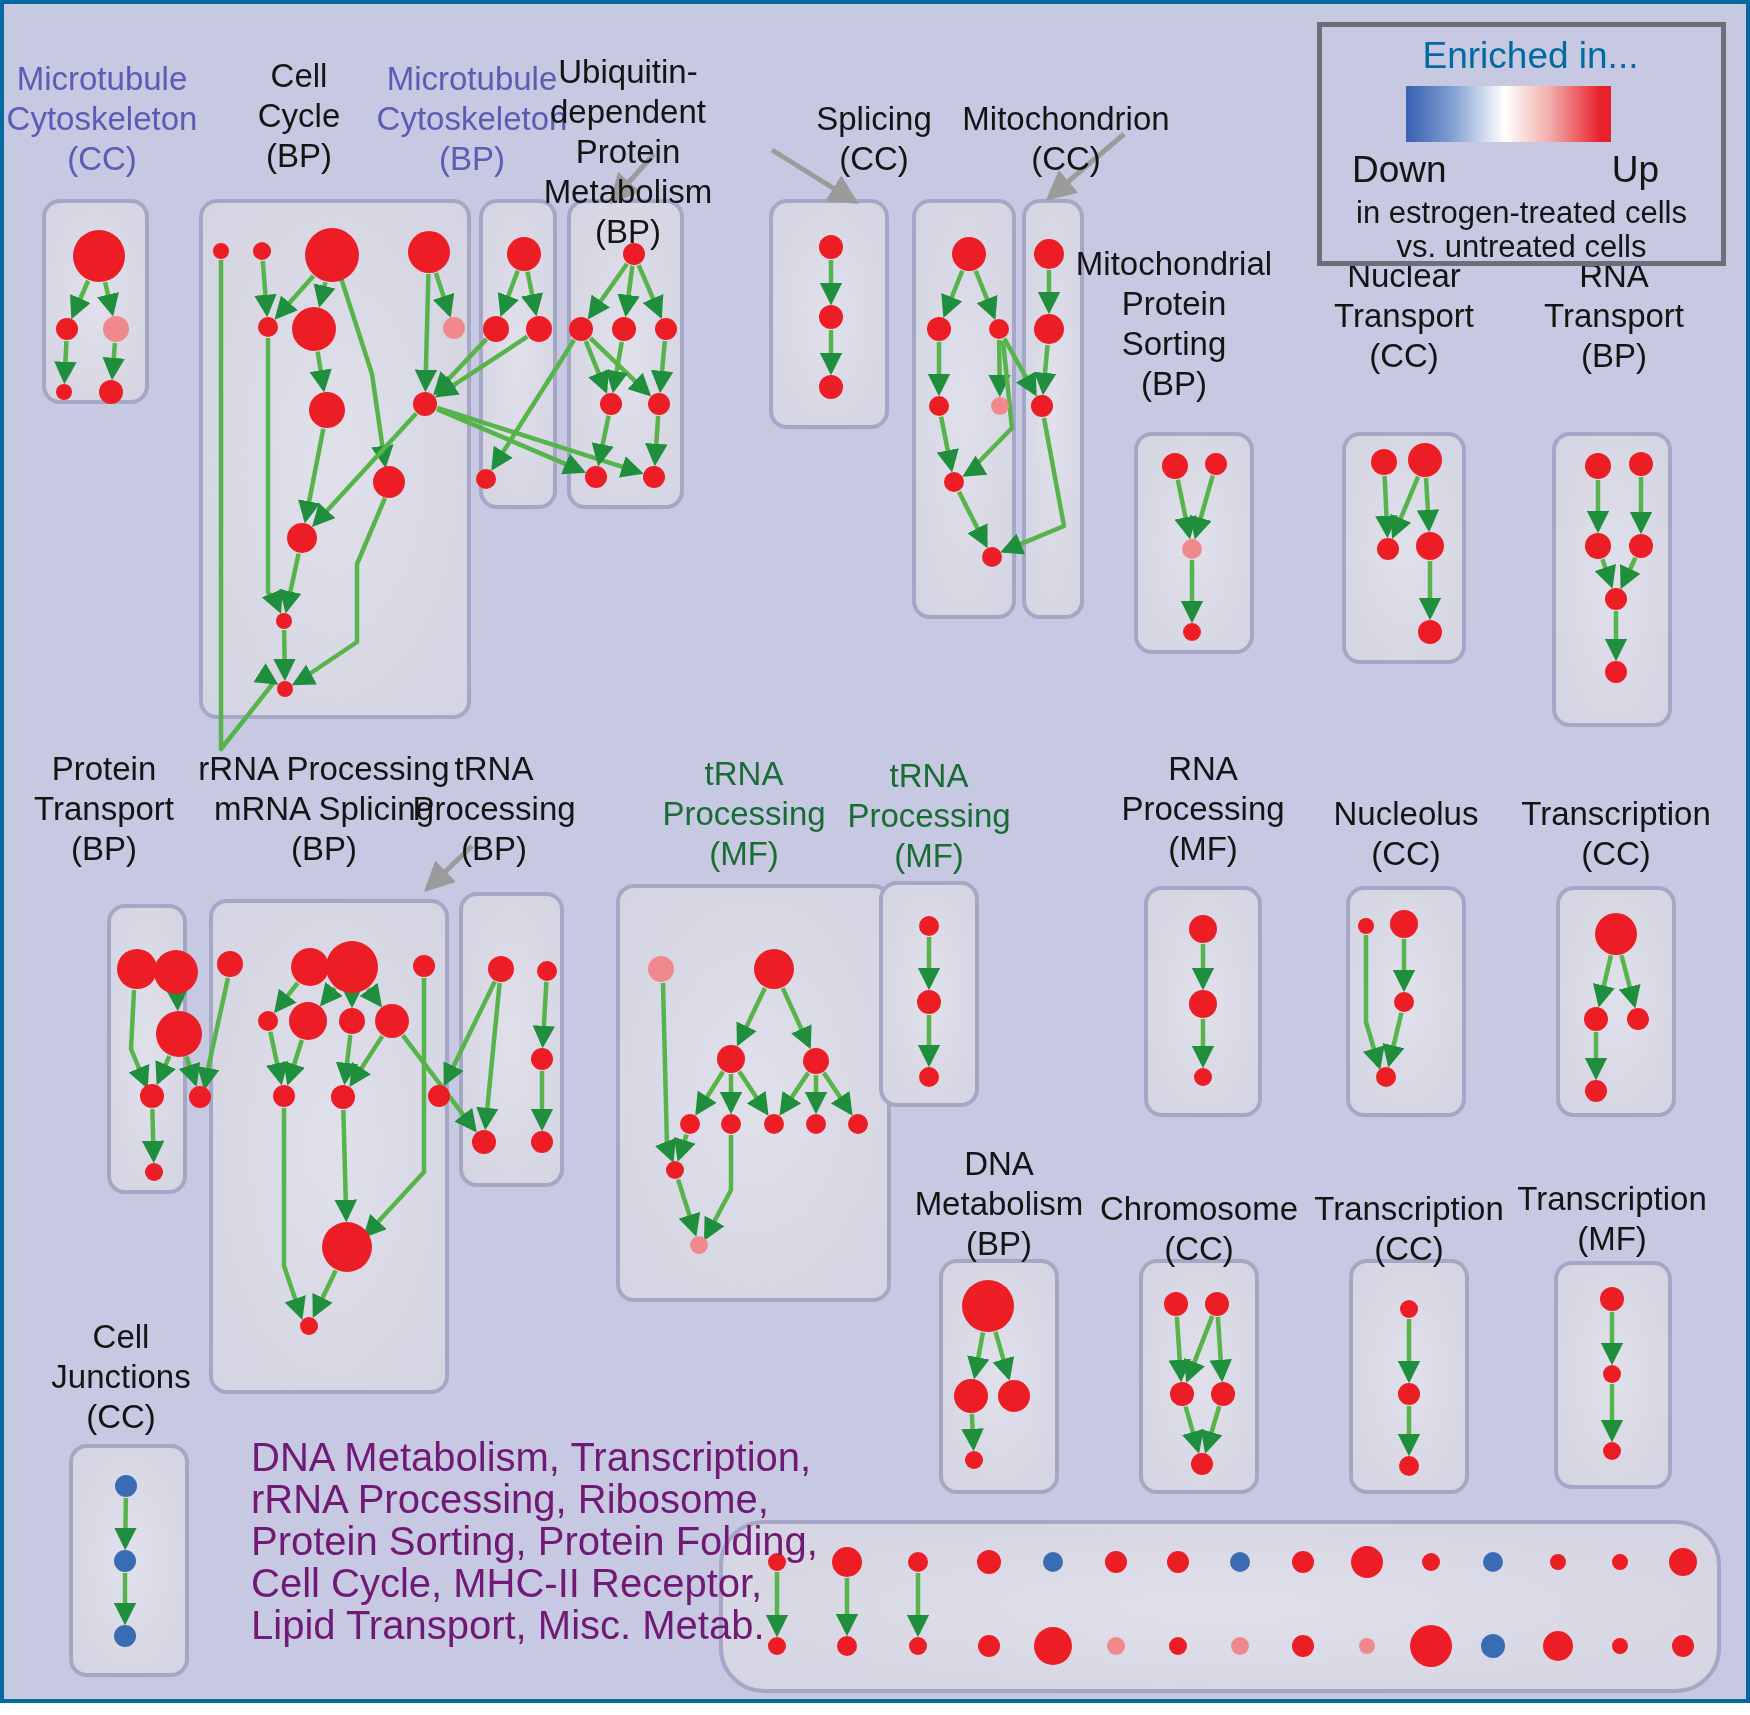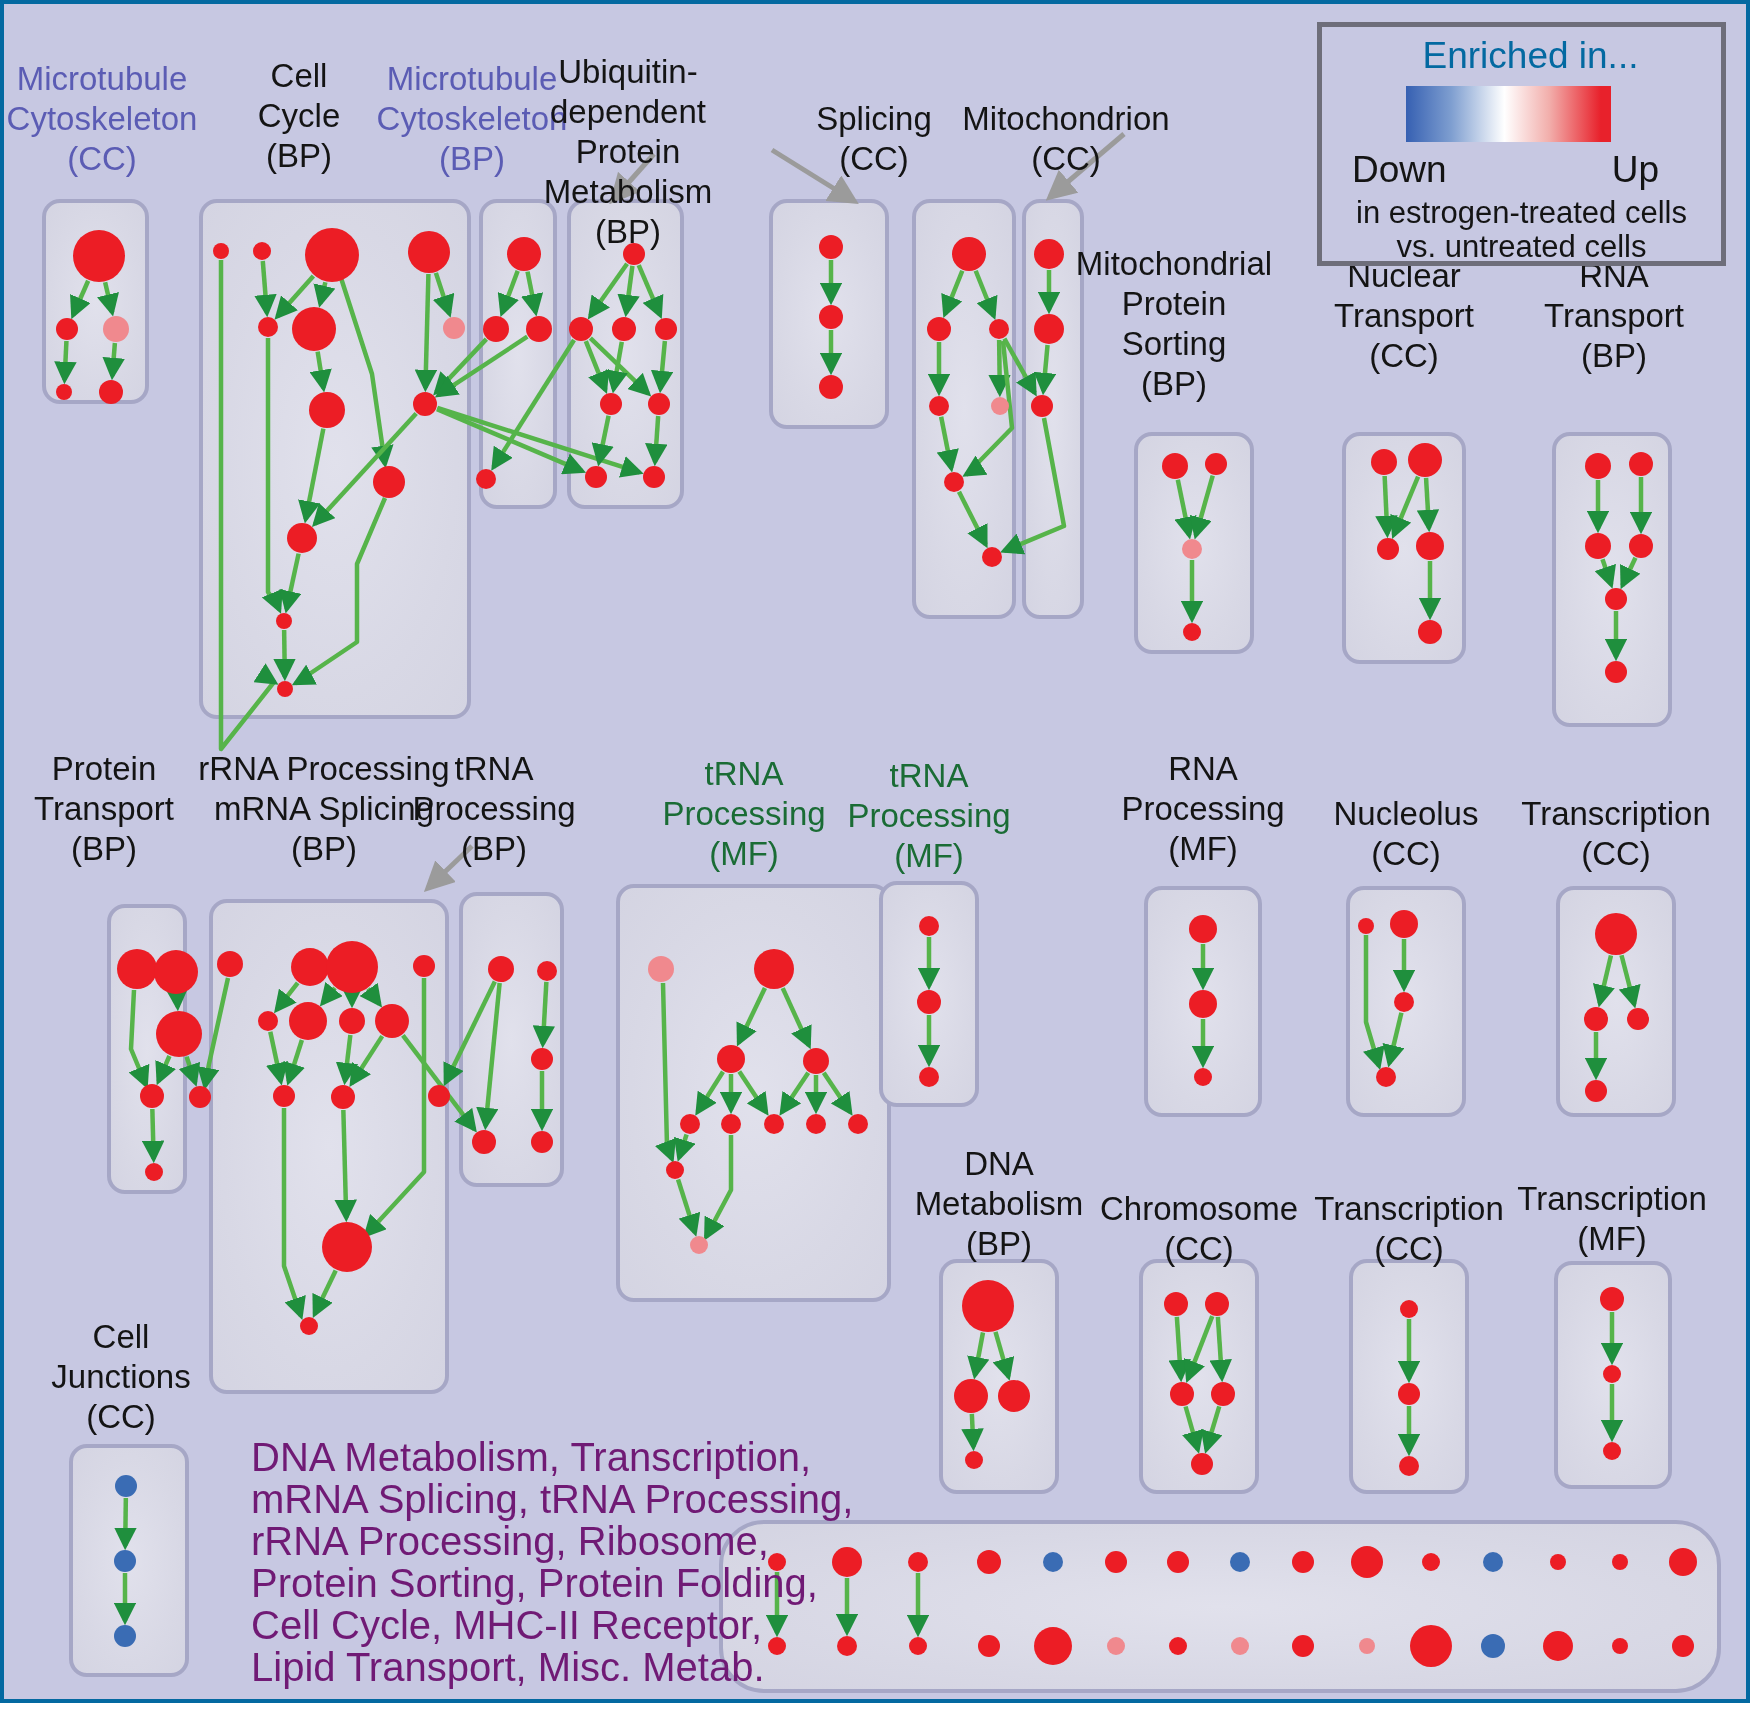--- a/index.html
+++ b/index.html
@@ -474,19 +474,18 @@
     <div id="legend-title">Enriched in...</div>
     <div id="legend-bar"></div>
     <div id="legend-down">Down</div>
     <div id="legend-up">Up</div>
     <div id="legend-line1">in estrogen-treated cells</div>
     <div id="legend-line2">vs. untreated cells</div>
   </div>
 
   <div id="misc-list" style="left: 247px; top: 1412px; line-height: 42px;">
       <div>DNA Metabolism, Transcription,</div>
-      <div>mRNA Splicing, tRNA Processing,</div>
       <div>rRNA Processing, Ribosome,</div>
       <div>Protein Sorting, Protein Folding,</div>
       <div>Cell Cycle, MHC-II Receptor,</div>
       <div>Lipid Transport, Misc. Metab.</div>
     </div>
 </div>
 
 </body></html>

